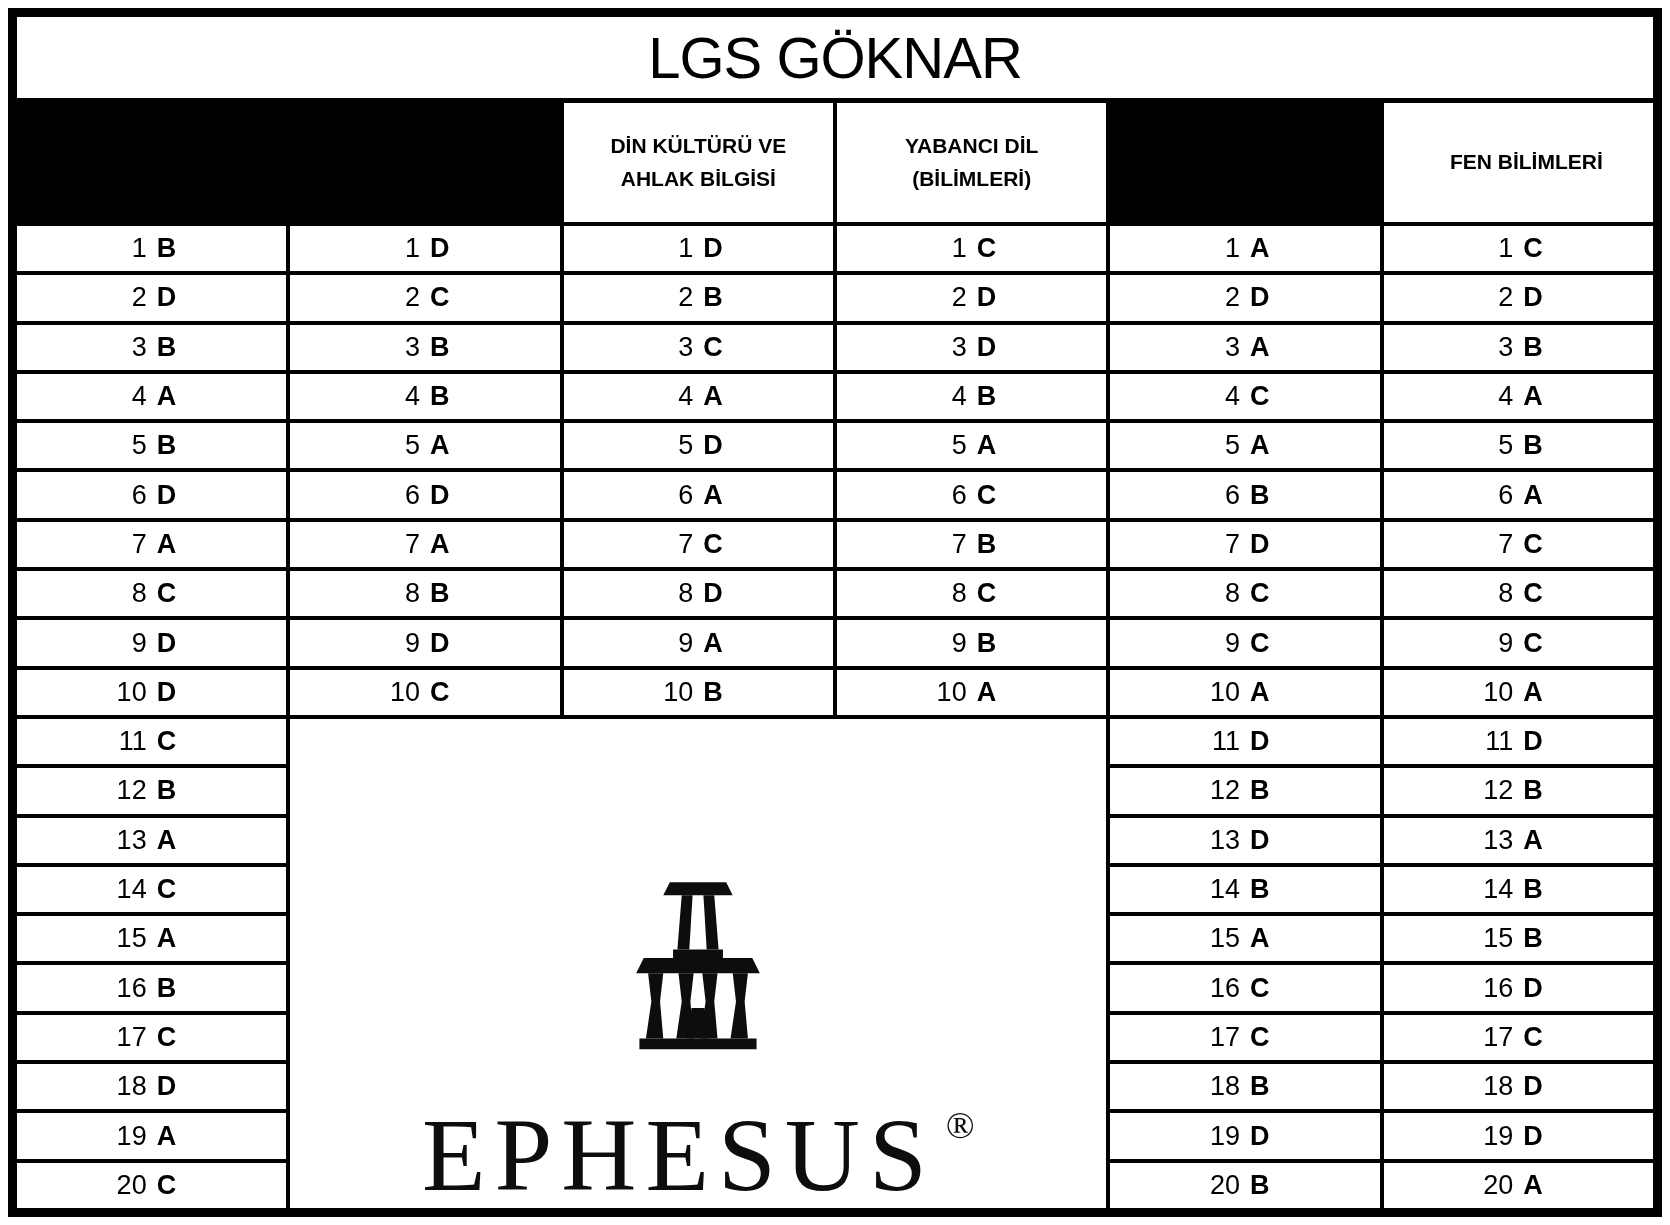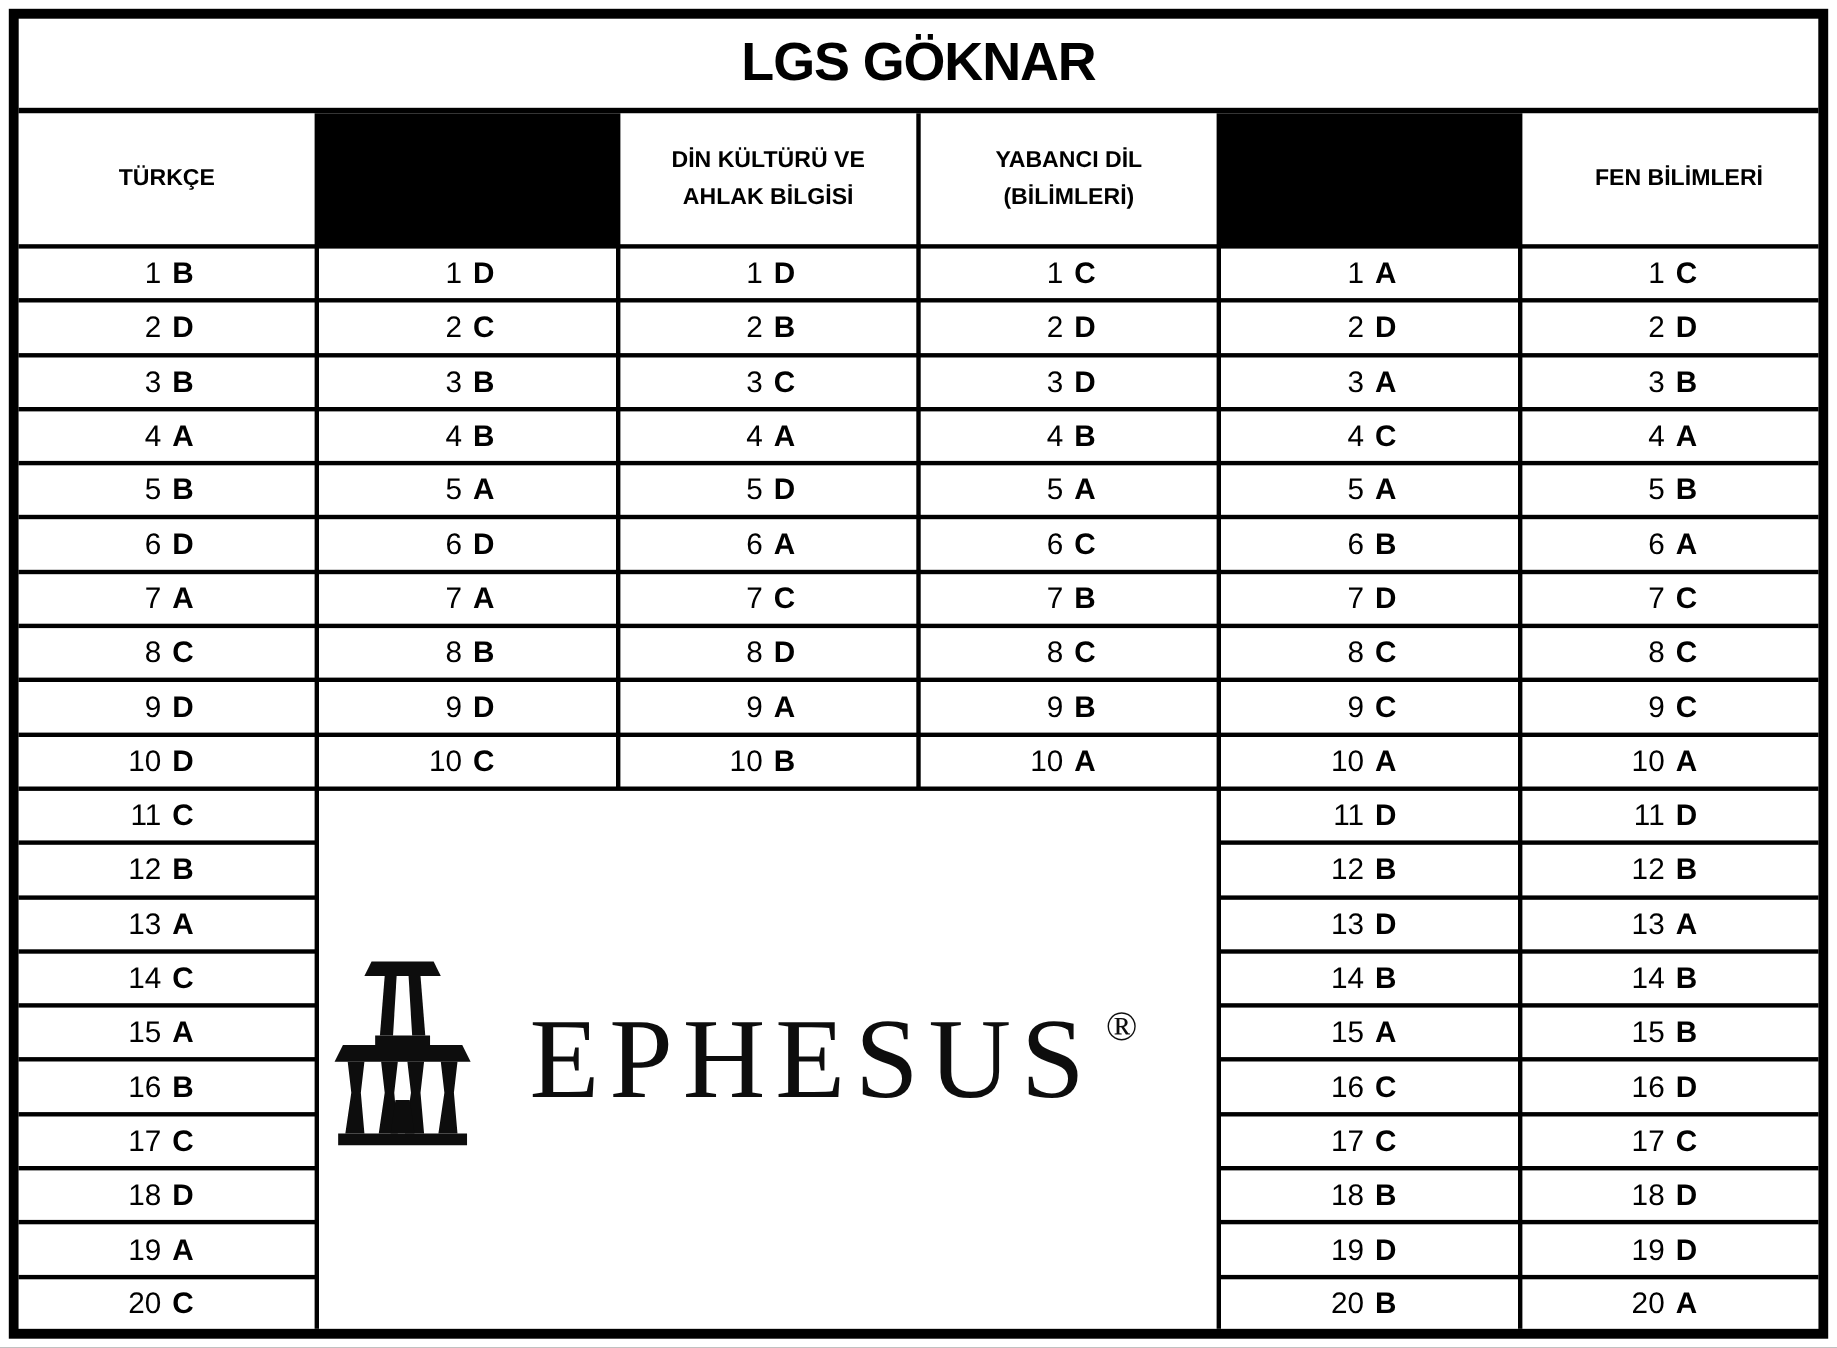--- a/index.html
+++ b/index.html
@@ -12,42 +12,42 @@
     width:1654px; height:1209px; box-sizing:border-box;
     border:9px solid #000; background:#fff;
     display:flex; flex-direction:column;
   }
   
   .title {
     height:81px; flex:0 0 81px; border-bottom:5px solid #000;
     display:flex; align-items:baseline; justify-content:center; gap:18px;
     white-space:nowrap; overflow:hidden;
   }
-  .title .brand { font-size:49px; font-weight:700; line-height:81px; letter-spacing:-1px; }
+  .title .brand { font-size:58px; font-weight:400; line-height:81px; letter-spacing:-1px; }
   .title .rest  { font-size:50px; font-weight:400; line-height:81px; letter-spacing:0; }
   
   .grid {
     flex:1 1 auto; display:grid;
     grid-template-columns:repeat(6, 1fr);
     grid-template-rows:119px repeat(20, 1fr);
     gap:4px; background:#000;
   }
   .grid > div { background:#fff; box-sizing:border-box; }
   .hcell {
     display:flex; flex-direction:column; justify-content:center; align-items:center;
     text-align:center; font-weight:700; font-size:21px; line-height:1.55;
     padding:0 18px;
   }
   .acell { display:flex; align-items:center; justify-content:center; font-size:27px; line-height:1; }
   .qnum { display:inline-block; width:52px; text-align:right; margin-right:10px; font-weight:400; }
   .qans { display:inline-block; width:52px; text-align:left;  font-weight:700; }
   
   .logo-cell {
     grid-column:2 / 5; grid-row:12 / 22;
-    display:flex; align-items:center; justify-content:flex-start;gap:39px;
+    display:flex; flex-direction:column; align-items:center; justify-content:flex-end;gap:39px;
   }
   .logo-icon { width:152px; height:179px; margin-bottom:4px; }
   .logo-word {
     font-family:"Liberation Serif", serif; font-size:104px; line-height:1.02;
     letter-spacing:9px; color:#0d0d0d; white-space:nowrap;
   }
   .logo-word .reg {
     font-size:38px; letter-spacing:0; position:relative; top:-52px; margin-left:10px;
   }
   .logo-banner {
@@ -78,23 +78,20 @@
         <path d="M20 72 L120 72 L127 86 L13 86 Z"></path>
         <path d="M24 86 L38 86 L35 112 L38 146 L22 146 L27 112 Z"></path>
         <path d="M52 86 L66 86 L63 112 L66 146 L50 146 L55 112 Z"></path>
         <path d="M74 86 L88 86 L85 112 L88 146 L72 146 L77 112 Z"></path>
         <path d="M102 86 L116 86 L113 112 L116 146 L100 146 L105 112 Z"></path>
         <path d="M64 118 L76 118 L80 146 L60 146 Z"></path>
         <path d="M16 146 L124 146 L124 156 L16 156 Z"></path>
       </svg>
       <div class="logo-word"><span>EPHESUS</span><span class="reg">®</span></div>
     </div>
-  <div class="hcell" style="grid-area: 1 / 1;">
-        <div>TÜRKÇE</div>
-      </div>
       <div class="acell" style="grid-area: 2 / 1;">
         <span class="qnum">1</span>
         <span class="qans">B</span>
       </div>
       <div class="acell" style="grid-area: 3 / 1;">
         <span class="qnum">2</span>
         <span class="qans">D</span>
       </div>
       <div class="acell" style="grid-area: 4 / 1;">
         <span class="qnum">3</span>

